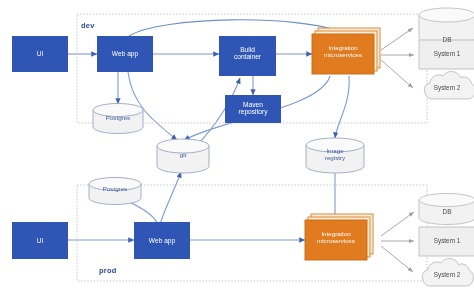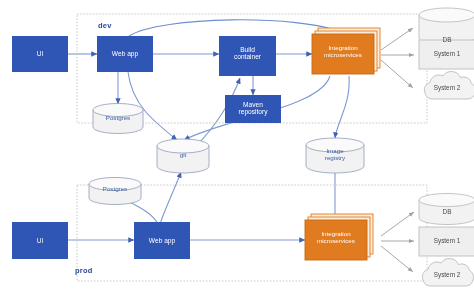--- a/index.html
+++ b/index.html
@@ -28,22 +28,22 @@
 
   .zone-label {
     position: absolute;
     z-index: 3;
     font-size: 7.5px;
     font-weight: bold;
     color: #2b4a9b;
     letter-spacing: .2px;
     white-space: nowrap;
   }
-  #zone-dev-label { left: 98px; top: 21px; }
-  #zone-prod-label { left: 75px; top: 266px; }
+  #zone-dev-label { left: 81px; top: 21px; }
+  #zone-prod-label { left: 99px; top: 266px; }
 
   .node-label {
     position: absolute;
     z-index: 3;
     text-align: center;
     line-height: 1.12;
     white-space: pre-line;
     pointer-events: none;
   }
   .lbl-onblue {

